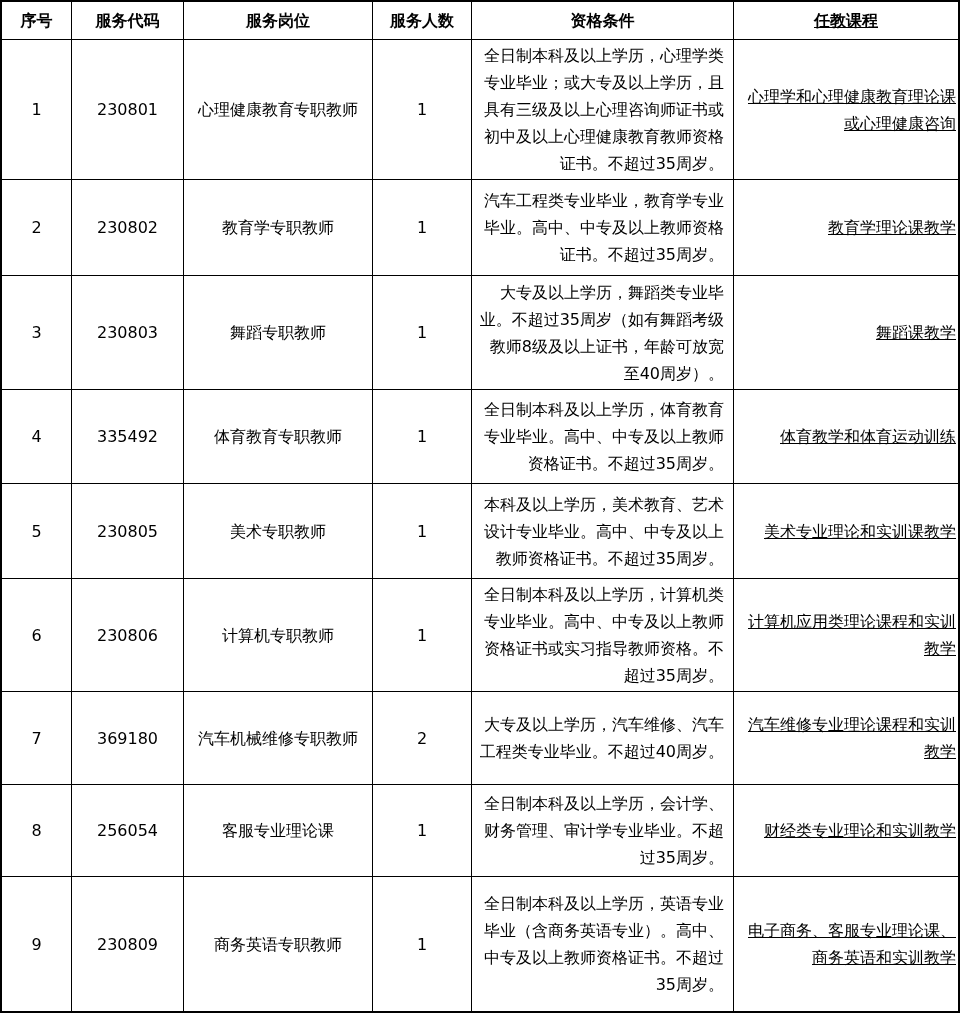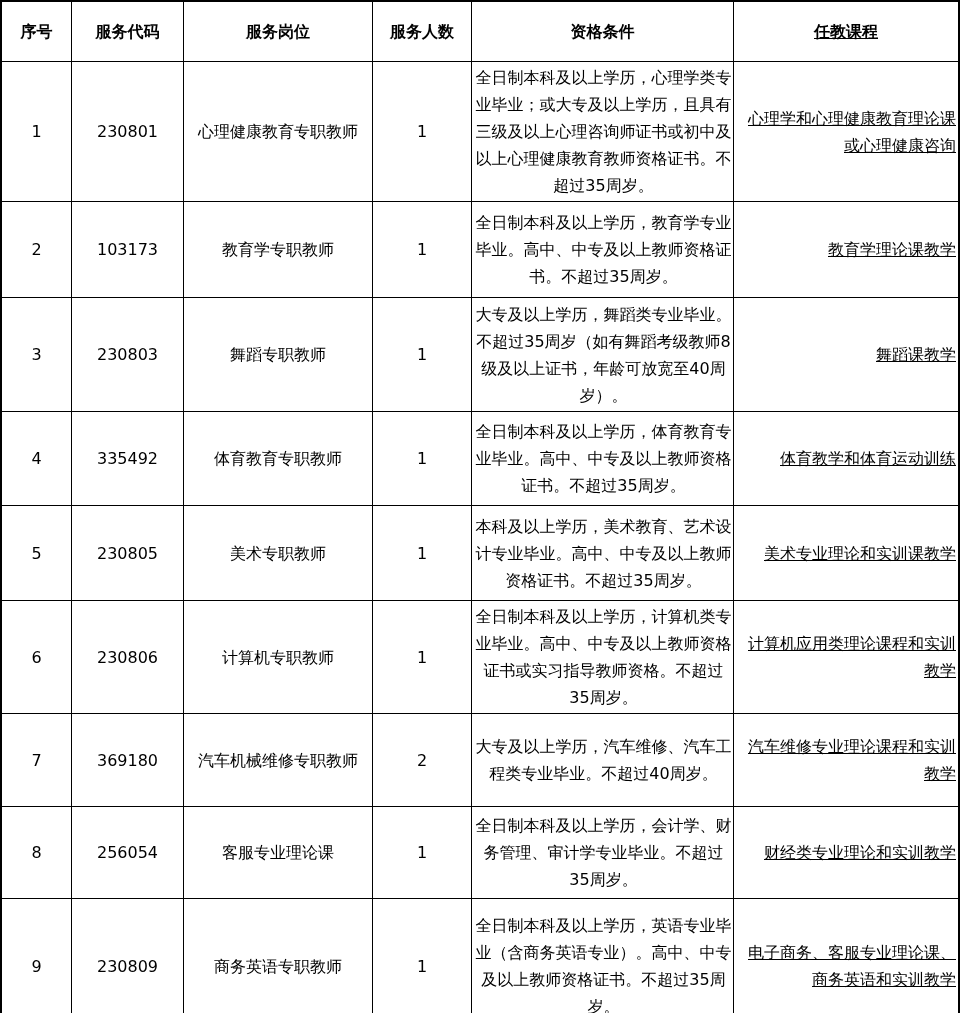--- a/index.html
+++ b/index.html
@@ -28,27 +28,27 @@
     line-height: 27px;
     text-align: center;
     vertical-align: middle;
     padding: 0;
     overflow: hidden;
     word-break: normal;
   }
   th:last-child, td:last-child { border-right: none; text-decoration: underline; }
   tbody tr:last-child td { border-bottom: none; }
 
-  thead tr { height: 60px; border-radius: 8px; }
+  thead tr { height: 38px; border-radius: 8px; }
   th { font-weight: bold; }
 
   
   td.col-4 {
-    text-align: center;
-    padding: 2px 1px 2px 3px; 
+    text-align: right;
+    padding: 2px 9px 2px 3px; 
   }
   td.col-5 {
     padding: 2px 2px;         
     text-align: right;
   }
 
   
   tbody tr:nth-child(1) { height: 137px; }
   tbody tr:nth-child(2) { height: 96px;  }
   tbody tr:nth-child(3) { height: 114px; }
@@ -85,24 +85,24 @@
       <tr>
         <td class="col-0">1</td>
         <td class="col-1">230801</td>
         <td class="col-2">心理健康教育专职教师</td>
         <td class="col-3">1</td>
         <td class="col-4">全日制本科及以上学历，心理学类专业毕业；或大专及以上学历，且具有三级及以上心理咨询师证书或初中及以上心理健康教育教师资格证书。不超过35周岁。</td>
         <td class="col-5">心理学和心理健康教育理论课或心理健康咨询</td>
       </tr>
       <tr>
         <td class="col-0">2</td>
-        <td class="col-1">103173</td>
+        <td class="col-1">230802</td>
         <td class="col-2">教育学专职教师</td>
         <td class="col-3">1</td>
-        <td class="col-4">全日制本科及以上学历，教育学专业毕业。高中、中专及以上教师资格证书。不超过35周岁。</td>
+        <td class="col-4">汽车工程类专业毕业，教育学专业毕业。高中、中专及以上教师资格证书。不超过35周岁。</td>
         <td class="col-5">教育学理论课教学</td>
       </tr>
       <tr>
         <td class="col-0">3</td>
         <td class="col-1">230803</td>
         <td class="col-2">舞蹈专职教师</td>
         <td class="col-3">1</td>
         <td class="col-4">大专及以上学历，舞蹈类专业毕业。不超过35周岁（如有舞蹈考级教师8级及以上证书，年龄可放宽至40周岁）。</td>
         <td class="col-5">舞蹈课教学</td>
       </tr>

